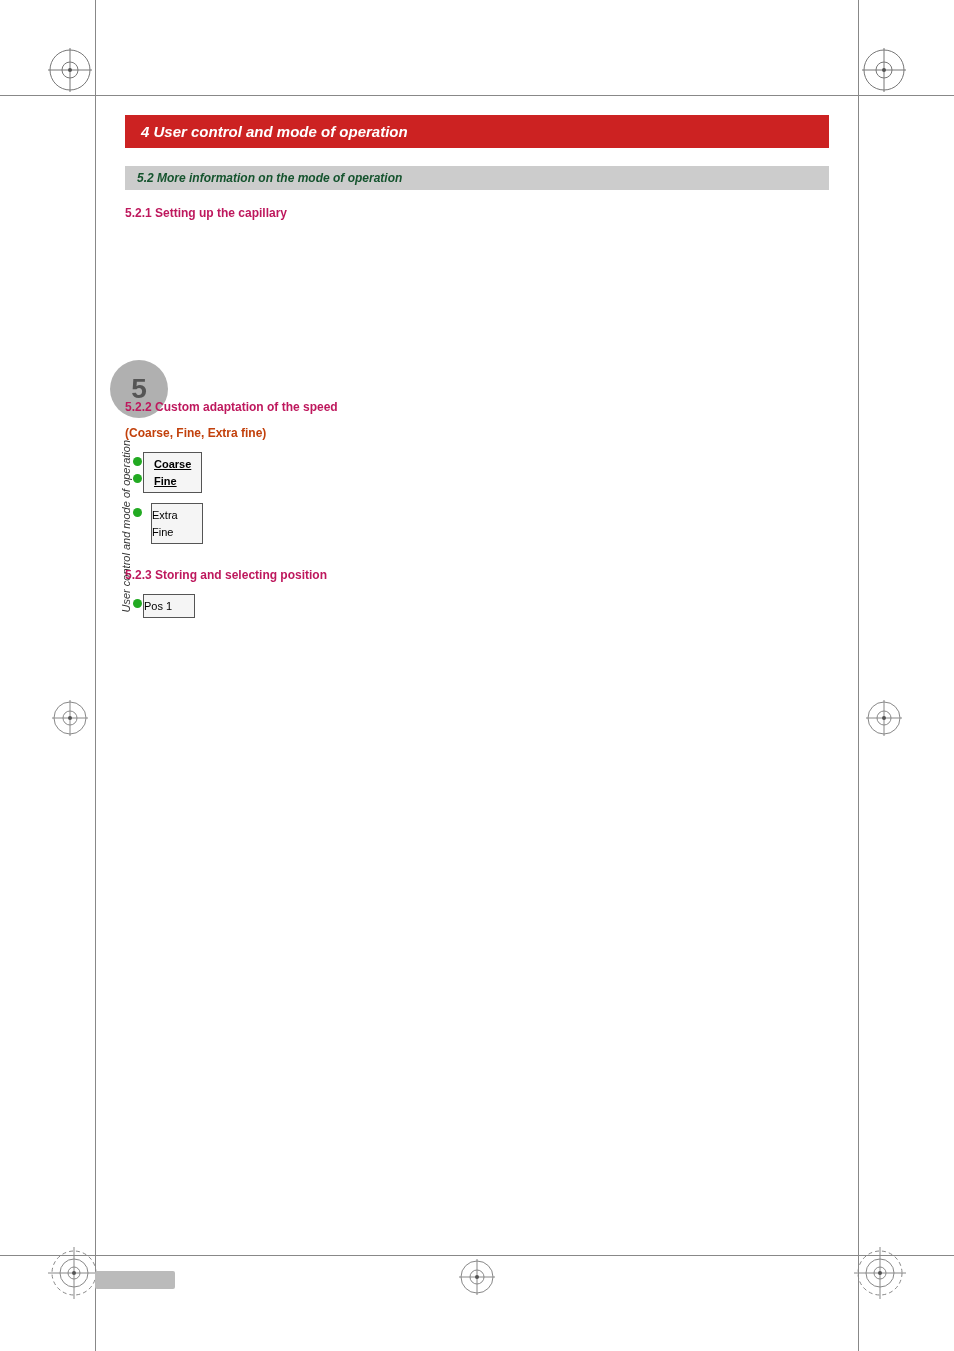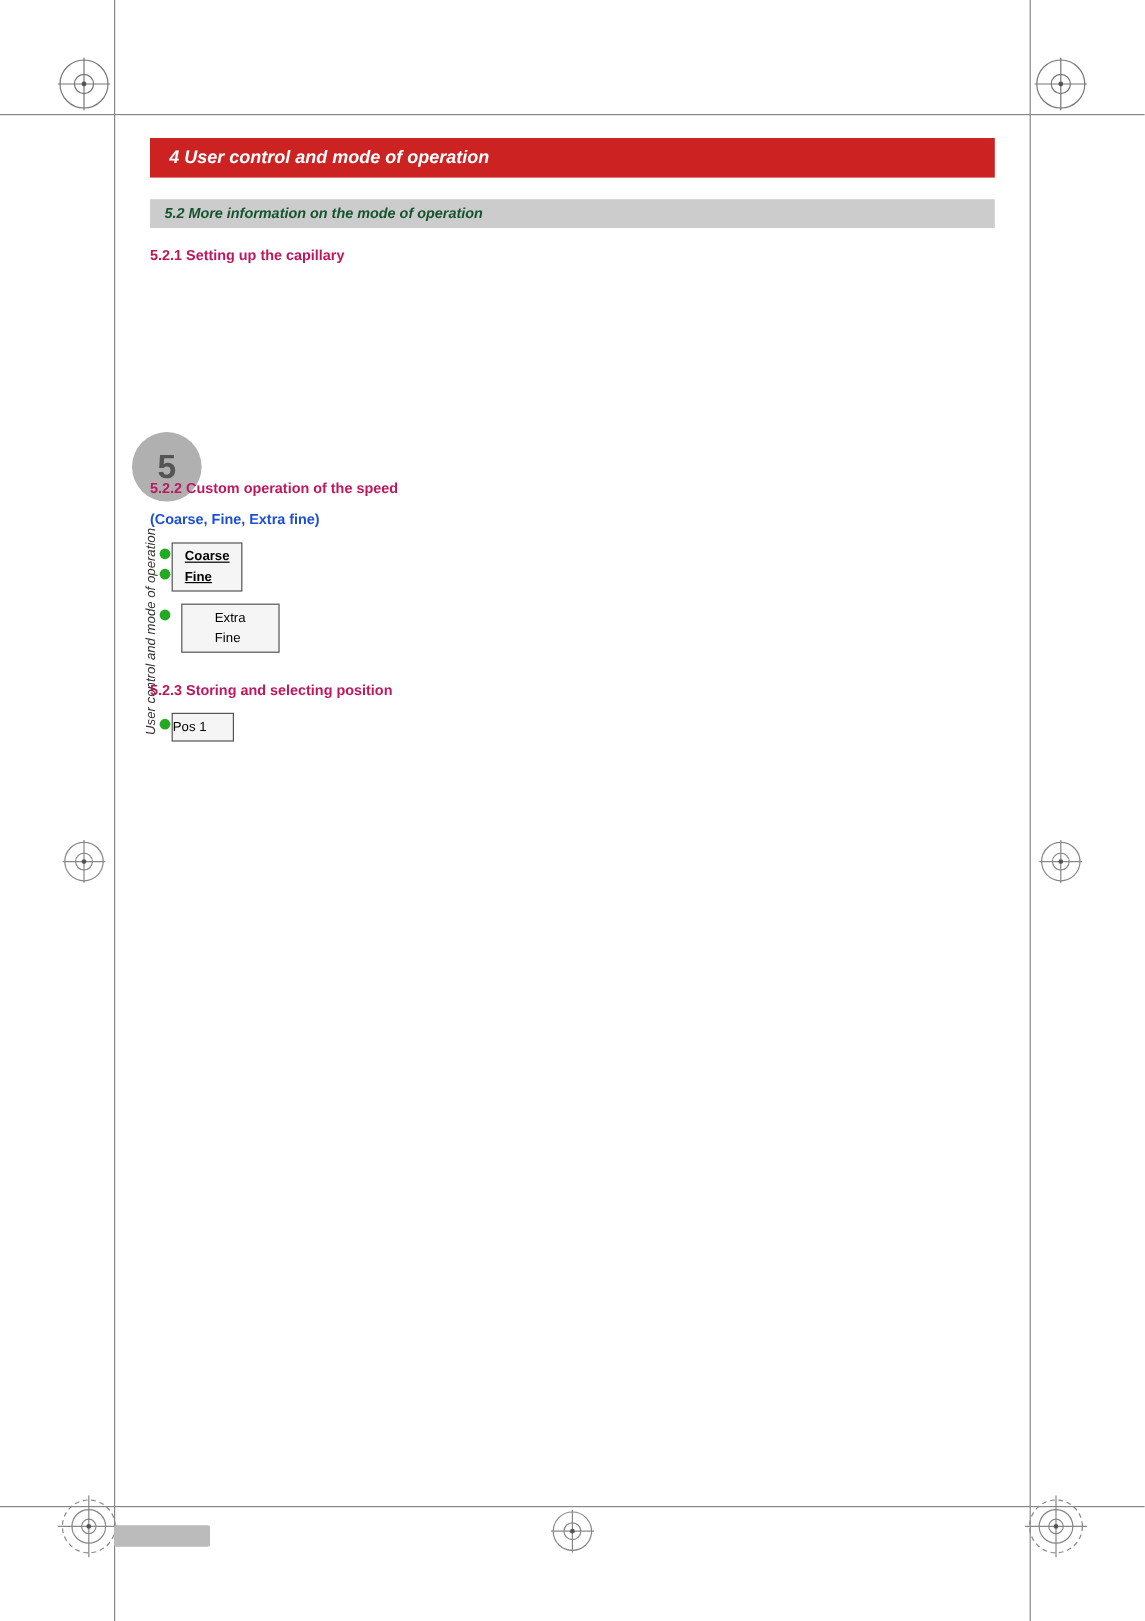--- a/index.html
+++ b/index.html
@@ -185,37 +185,37 @@
 
   <div class="chapter-heading">4  User control and mode of operation</div>
 
   <div class="section-heading">5.2  More information on the mode of operation</div>
 
   <div class="section-block">
     <div class="subsection-heading">5.2.1  Setting up the capillary</div>
   </div>
 
   <div class="section-block" style="margin-top:180px;">
-    <div class="subsection-heading">5.2.2  Custom operation of the speed</div>
-    <div style="font-size:12px;font-weight:bold;color:#1d4ed8;margin-bottom:12px;">(Coarse, Fine, Extra fine)</div>
+    <div class="subsection-heading">5.2.2  Custom adaptation of the speed</div>
+    <div style="font-size:12px;font-weight:bold;color:#c2410c;margin-bottom:12px;">(Coarse, Fine, Extra fine)</div>
 
     
     <div style="position:relative;display:inline-block;margin-left:18px;margin-bottom:10px;">
       <div style="position:absolute;top:5px;left:-10px;width:9px;height:9px;background:#22aa22;border-radius:50%;"></div>
       <div style="position:absolute;top:22px;left:-10px;width:9px;height:9px;background:#22aa22;border-radius:50%;"></div>
       <div style="border:1.5px solid #555;padding:3px 10px;font-size:11px;background:#f5f5f5;display:inline-block;min-width:52px;line-height:1.5;text-decoration:underline;font-weight:bold;">
         <span>Coarse</span><br>
         <span>Fine</span>
       </div>
     </div>
 
     
     <div style="position:relative;display:inline-block;margin-left:18px;margin-bottom:10px;display:block;">
       <div style="position:absolute;top:5px;left:-10px;width:9px;height:9px;background:#22aa22;border-radius:50%;"></div>
-      <div style="border:1.5px solid #555;padding:3px 27px;font-size:11px;background:#f5f5f5;display:inline-block;min-width:52px;line-height:1.5;margin-left:8px;">
+      <div style="border:1.5px solid #555;padding:3px 0;font-size:11px;background:#f5f5f5;display:inline-block;min-width:52px;line-height:1.5;margin-left:8px;">
         <span>Extra</span><br>
         <span>Fine</span>
       </div>
     </div>
   </div>
 
   <div class="section-block" style="margin-top:20px;">
     <div class="subsection-heading">5.2.3  Storing and selecting position</div>
 
     

